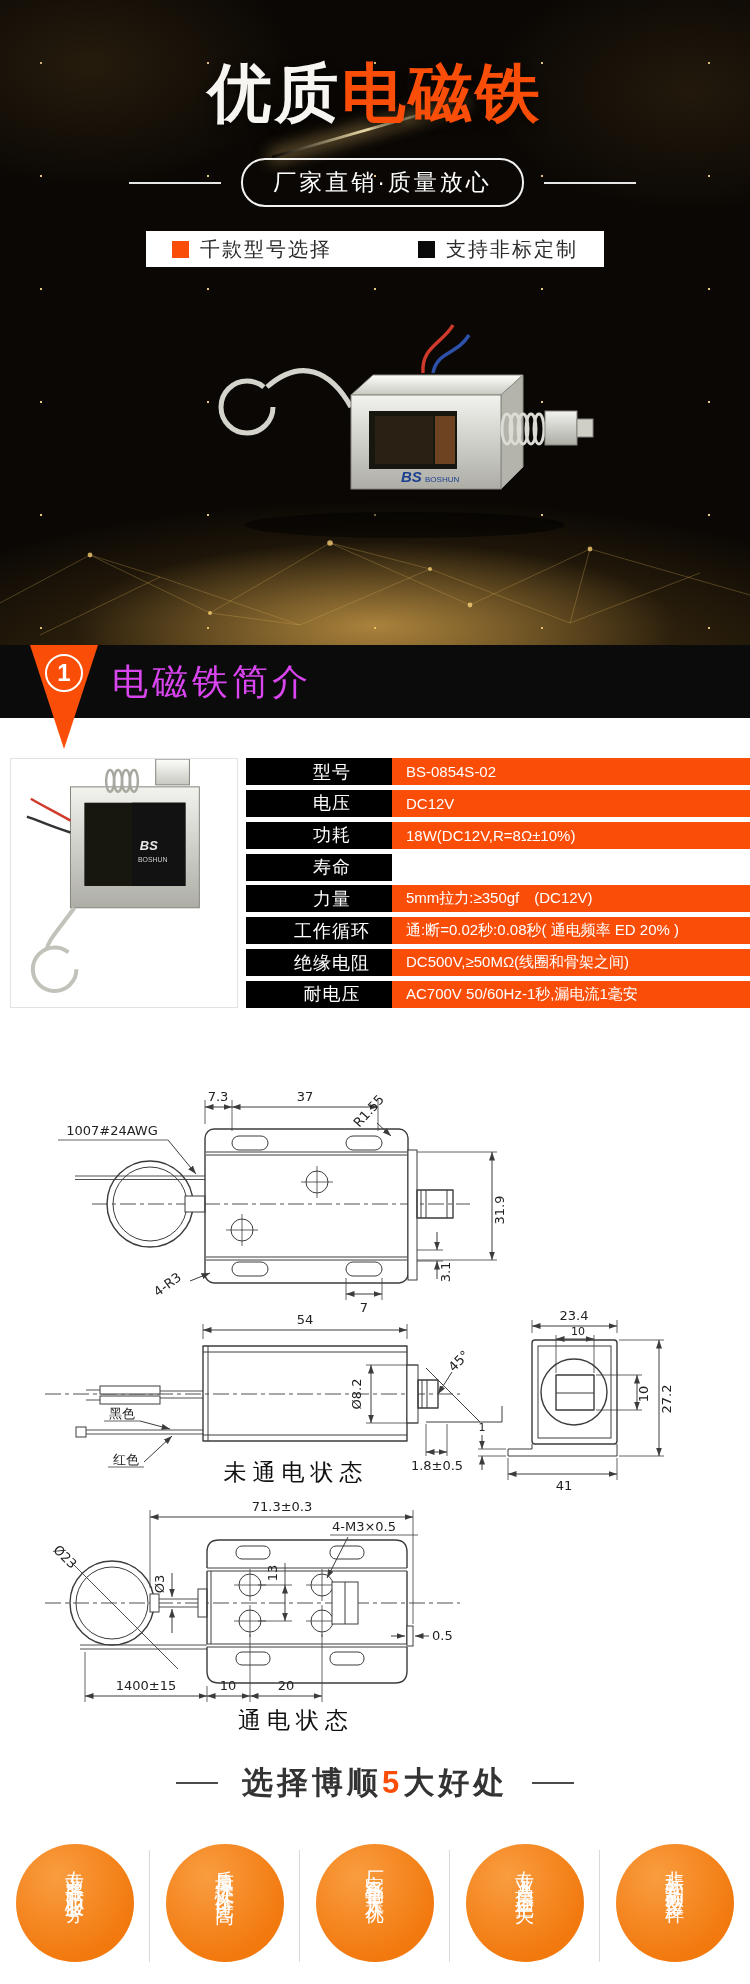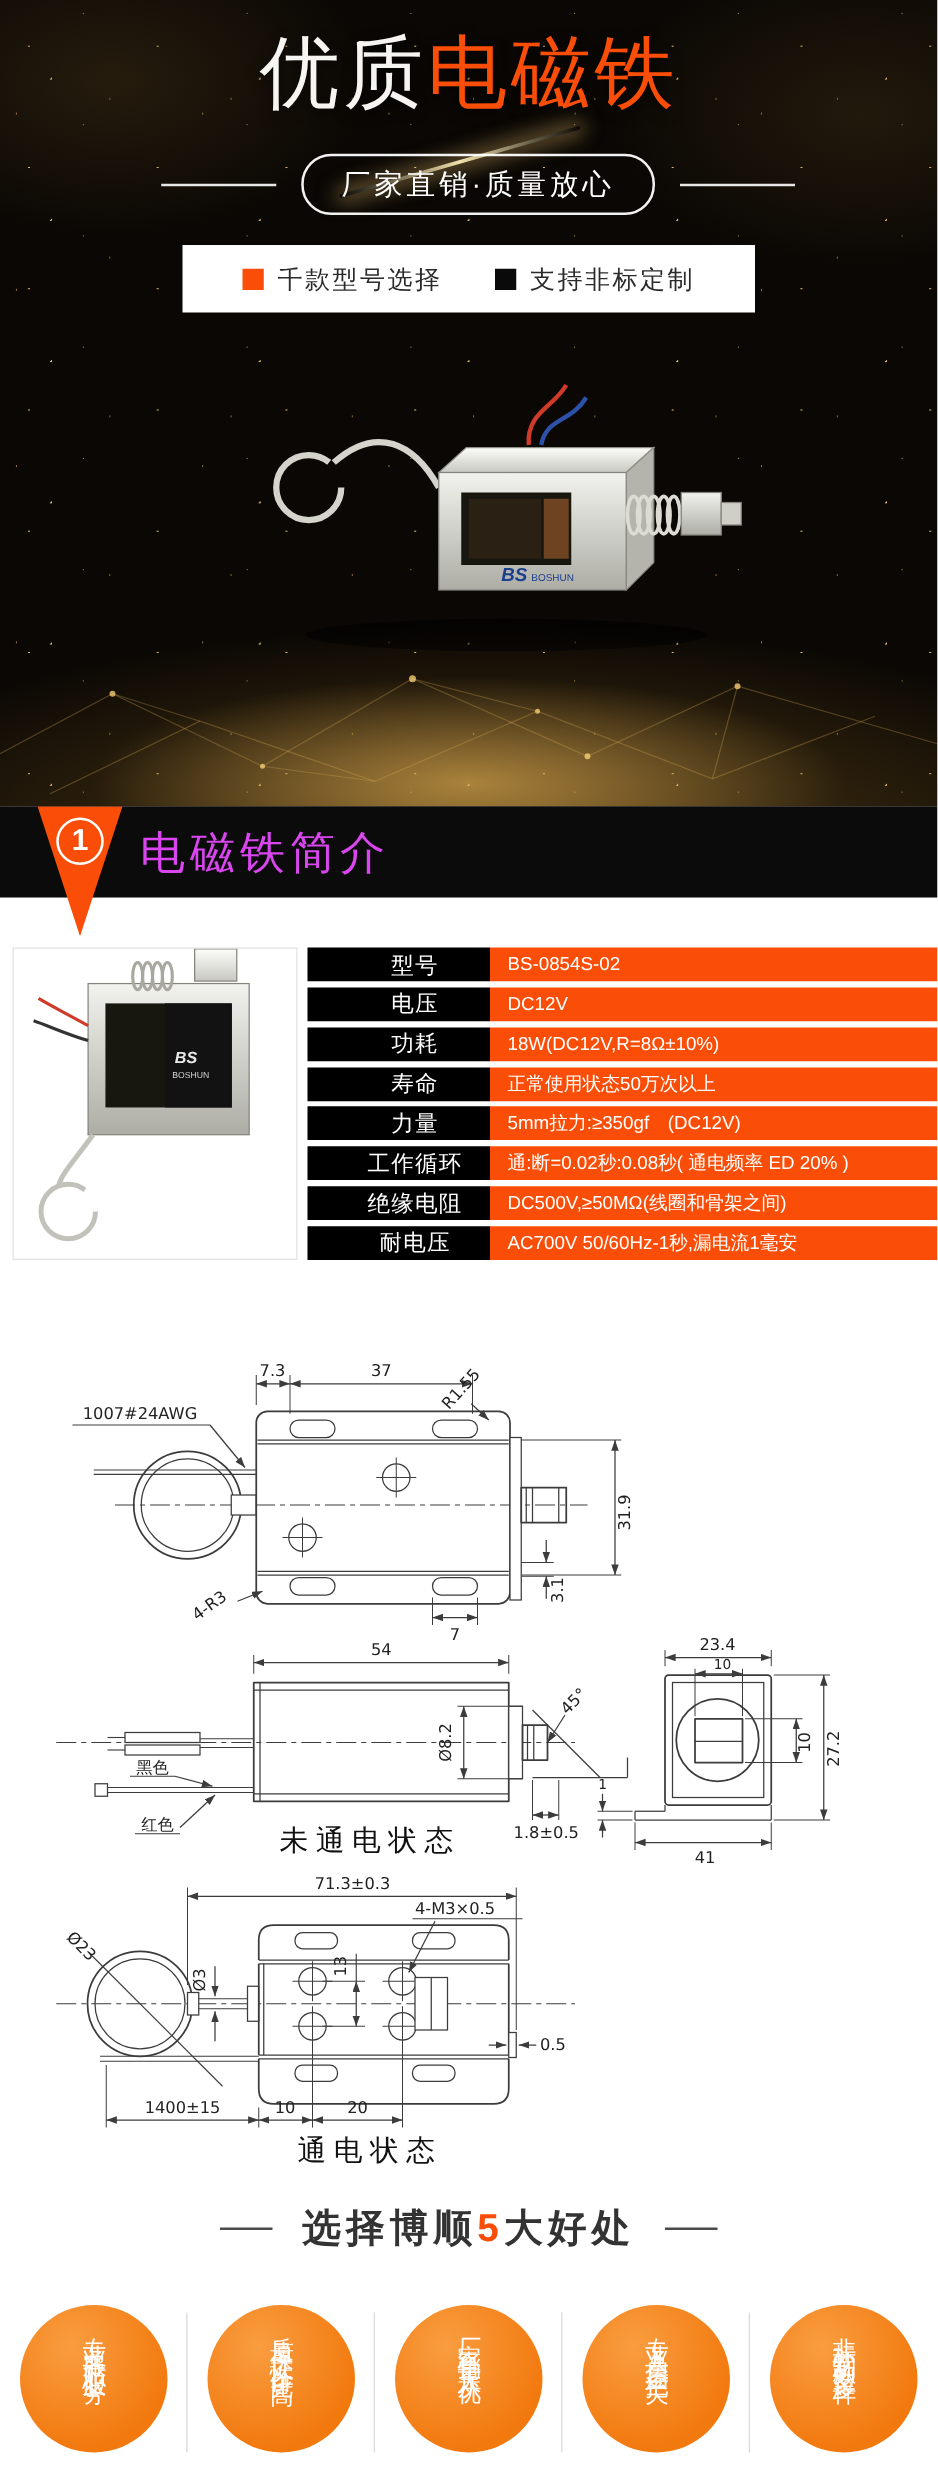--- a/index.html
+++ b/index.html
@@ -16,30 +16,30 @@
       radial-gradient(1px 1px at 67px 11px, rgba(230,185,95,.8) 50%, transparent 51%),
       radial-gradient(1.6px 1.6px at 41px 63px, rgba(255,221,140,.9) 50%, transparent 51%),
       radial-gradient(1px 1px at 88px 79px, rgba(212,166,70,.65) 50%, transparent 51%),
       radial-gradient(1.2px 1.2px at 13px 91px, rgba(236,193,104,.7) 50%, transparent 51%),
       #0a0704;
     background-size:100% 100%,100% 100%,100% 100%,100% 100%,103px 97px,131px 89px,167px 113px,97px 127px,149px 141px;
     background-repeat:no-repeat,no-repeat,no-repeat,no-repeat,repeat,repeat,repeat,repeat,repeat;}
   .streak{position:absolute;left:268px;top:128px;width:200px;height:3px;border-radius:2px;
     background:linear-gradient(90deg,transparent,rgba(255,236,180,.95),transparent);
     box-shadow:0 0 16px 3px rgba(255,210,120,.55);transform:rotate(-16deg);}
-  .hero-title{position:relative;text-align:center;padding-top:23px;font-size:64px;font-weight:normal;
+  .hero-title{position:relative;text-align:center;padding-top:58px;font-size:64px;font-weight:bold;
     letter-spacing:3px;line-height:1.1;text-shadow:0 3px 10px rgba(0,0,0,.6);}
   .hero-title .w{color:#f7f5f2;}
   .hero-title .o{color:#fa4e08;}
   .sub-row{position:relative;margin-top:30px;display:flex;align-items:center;justify-content:center;gap:20px;padding-left:15px;}
   .sub-line{width:92px;height:2px;background:rgba(255,255,255,.9);}
   .sub-capsule{border:2px solid rgba(255,255,255,.95);border-radius:24px;padding:7px 30px;
     color:#fff;font-size:23px;letter-spacing:3px;white-space:nowrap;}
-  .tagbar{position:relative;margin:24px auto 0;width:458px;height:54px;background:#fff;
-    display:flex;align-items:center;justify-content:center;gap:8px;}
+  .tagbar{position:relative;margin:24px auto 0;width:458px;height:36px;background:#fff;
+    display:flex;align-items:center;justify-content:center;gap:30px;}
   .tag{display:flex;align-items:center;gap:11px;font-size:20px;color:#2b2b2b;letter-spacing:2px;}
   .sq{width:17px;height:17px;display:inline-block;}
   .sq.orange{background:#fa4e08;}
   .sq.black{background:#0a0a0a;}
   .tag-gap{width:26px;}
   .product{display:block;margin:10px auto 0;position:relative;}
   .plexus{position:absolute;left:0;bottom:0;}
 
   
   .secbar{position:relative;width:750px;height:73px;background:#0b0b0b;z-index:3;}
@@ -214,21 +214,20 @@
     <div class="srow">
         <div class="lab">电压</div>
         <div class="val">DC12V</div>
       </div>
     <div class="srow">
         <div class="lab">功耗</div>
         <div class="val">18W(DC12V,R=8Ω±10%)</div>
       </div>
     <div class="srow">
         <div class="lab">寿命</div>
-        <div class="val">正常使用状态50万次以上</div>
       </div>
     <div class="srow">
         <div class="lab">力量</div>
         <div class="val">5mm拉力:≥350gf　(DC12V)</div>
       </div>
     <div class="srow">
         <div class="lab">工作循环</div>
         <div class="val">通:断=0.02秒:0.08秒( 通电频率 ED 20% )</div>
       </div>
     <div class="srow">

